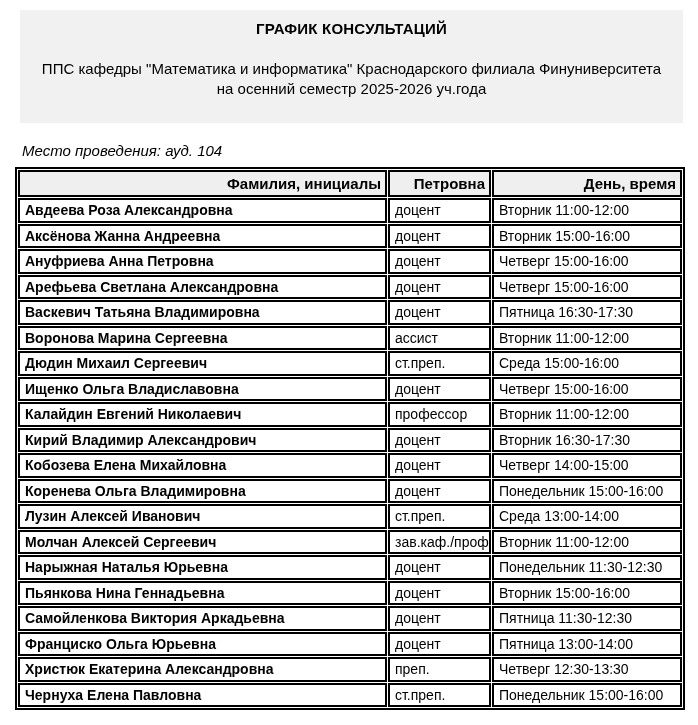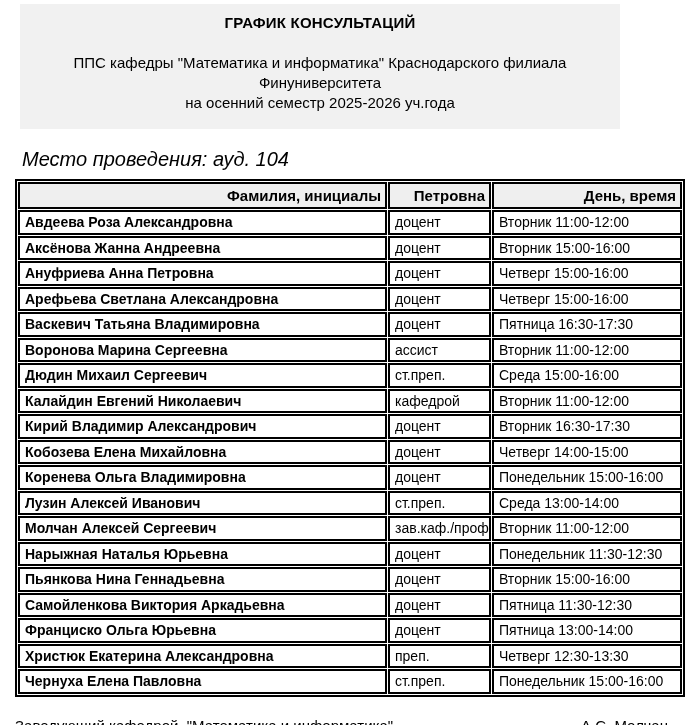--- a/index.html
+++ b/index.html
@@ -15,41 +15,41 @@
     background: #ffffff;
   }
   body {
     width: 698px;
     height: 725px;
     font-family: "Liberation Sans", sans-serif;
     color: var(--text, #000);
     overflow: hidden;
   }
   .banner {
-    margin: 4px 15px 0 20px;
-    width: 600px;
+    margin: 10px 15px 0 20px;
+    width: 663px;
     background: var(--banner-bg, #f1f1f1);
     text-align: center;
-    padding: 9px 6px 16px 6px;
+    padding: 9px 6px 24px 6px;
   }
   .doc-title {
     font-weight: bold;
     font-size: 15px;
     line-height: 19px;
     margin-bottom: 21px;
     letter-spacing: 0.2px;
   }
   .subtitle {
     font-size: 15px;
     line-height: 20px;
   }
   .location {
     margin: 19px 0 8px 22px;
     font-style: italic;
-    font-size: 20px;
+    font-size: 15px;
   }
   table.schedule {
     margin-left: 15px;
     width: 668px;
     table-layout: fixed;
     border-collapse: separate;
     border-spacing: 1px;
     border: 2px solid var(--border, #000);
     background: #ffffff;
   }
@@ -143,22 +143,27 @@
         <td class="c-name">Воронова Марина Сергеевна</td>
         <td class="c-pos">ассист</td>
         <td class="c-sch">Вторник 11:00-12:00</td>
       </tr>
       <tr>
         <td class="c-name">Дюдин Михаил Сергеевич</td>
         <td class="c-pos">ст.преп.</td>
         <td class="c-sch">Среда 15:00-16:00</td>
       </tr>
       <tr>
+        <td class="c-name">Ищенко Ольга Владиславовна</td>
+        <td class="c-pos">доцент</td>
+        <td class="c-sch">Четверг 15:00-16:00</td>
+      </tr>
+      <tr>
         <td class="c-name">Калайдин Евгений Николаевич</td>
-        <td class="c-pos">кафедрой</td>
+        <td class="c-pos">профессор</td>
         <td class="c-sch">Вторник 11:00-12:00</td>
       </tr>
       <tr>
         <td class="c-name">Кирий Владимир Александрович</td>
         <td class="c-pos">доцент</td>
         <td class="c-sch">Вторник 16:30-17:30</td>
       </tr>
       <tr>
         <td class="c-name">Кобозева Елена Михайловна</td>
         <td class="c-pos">доцент</td>

